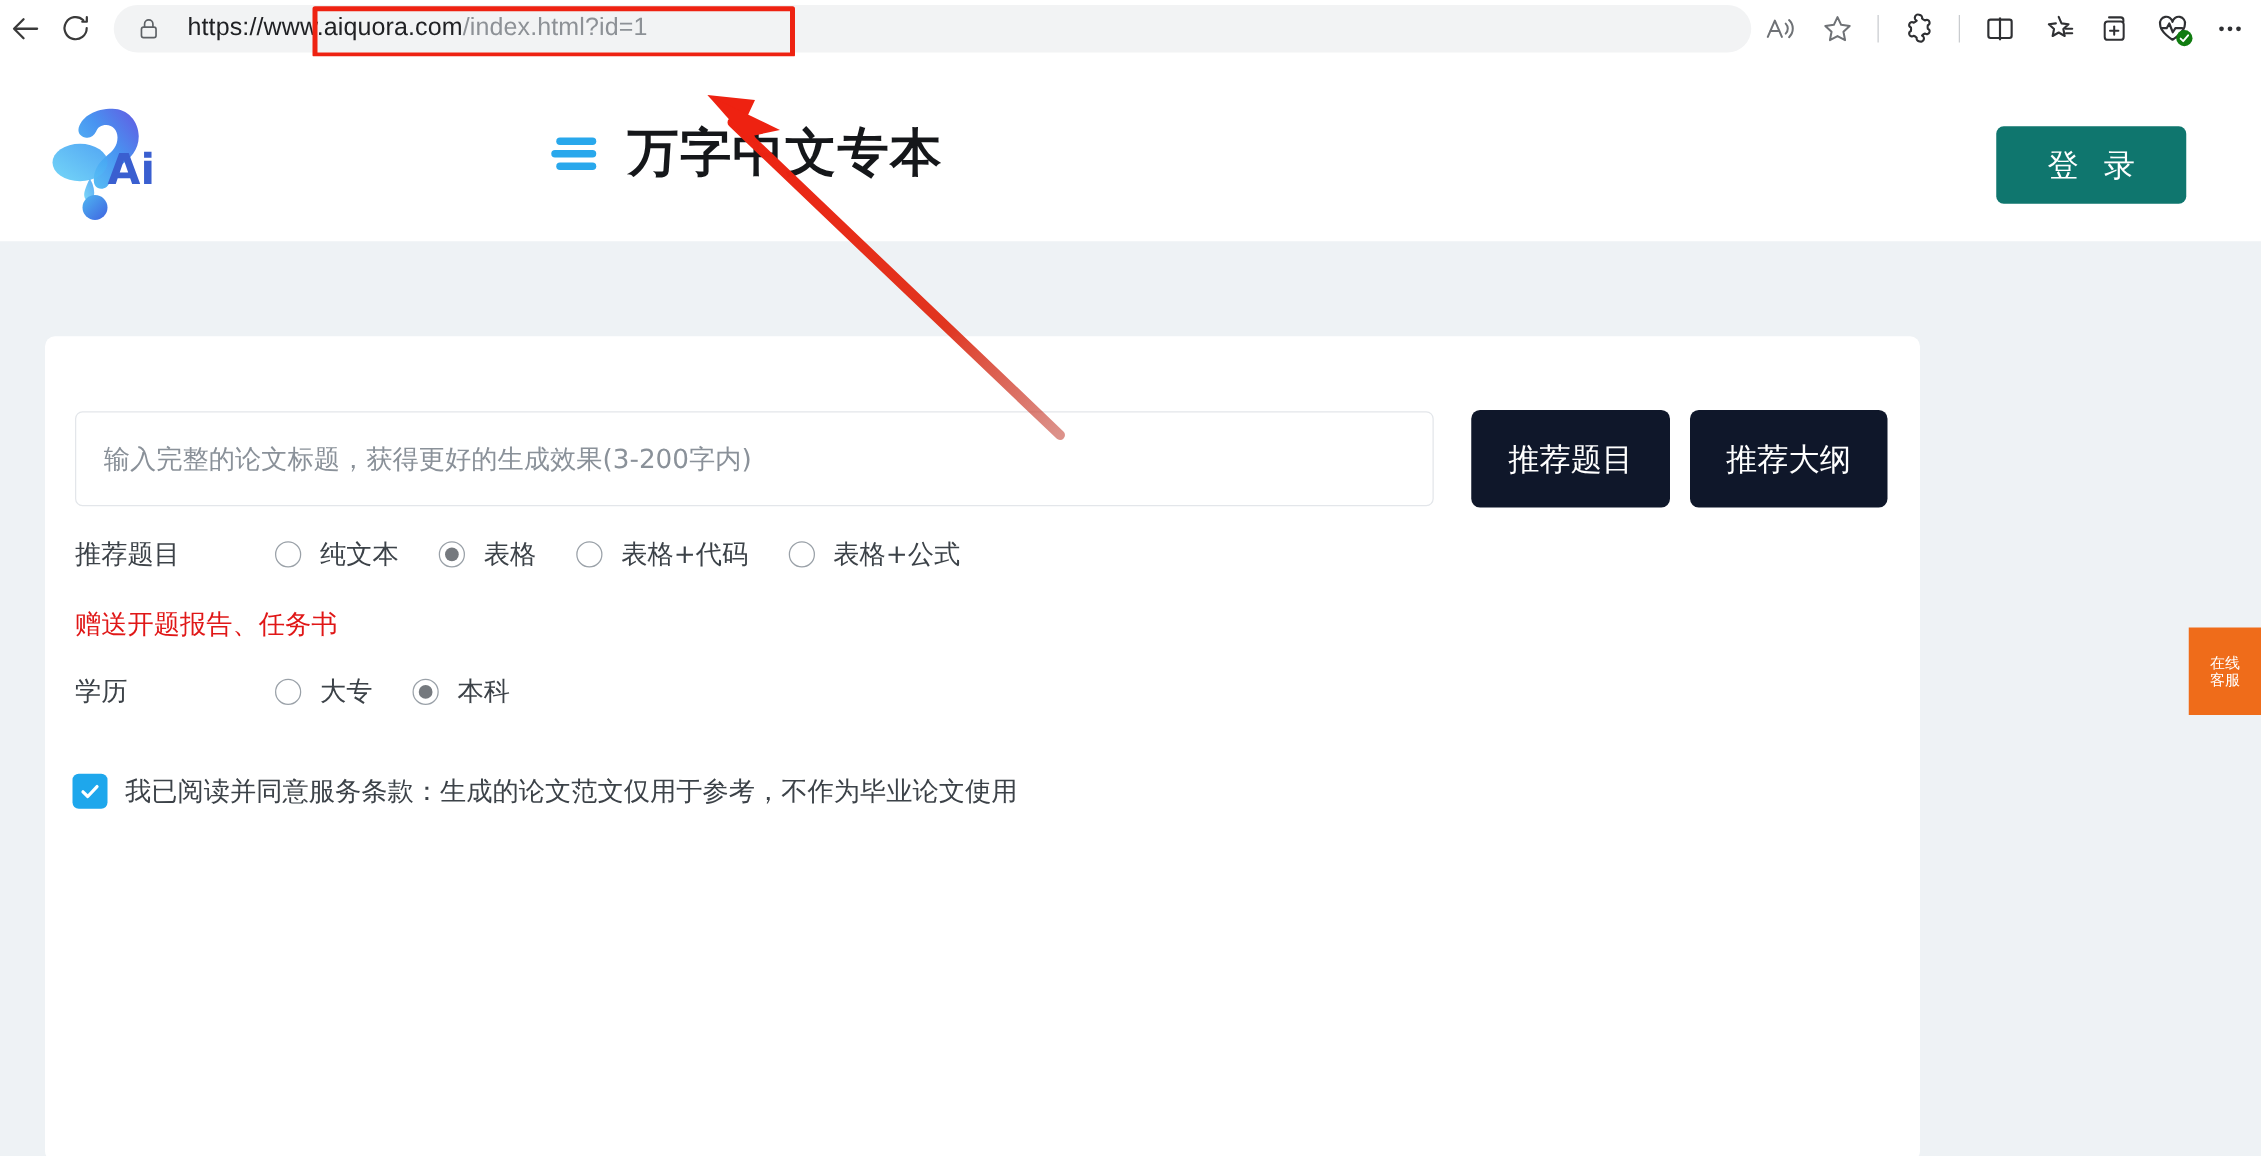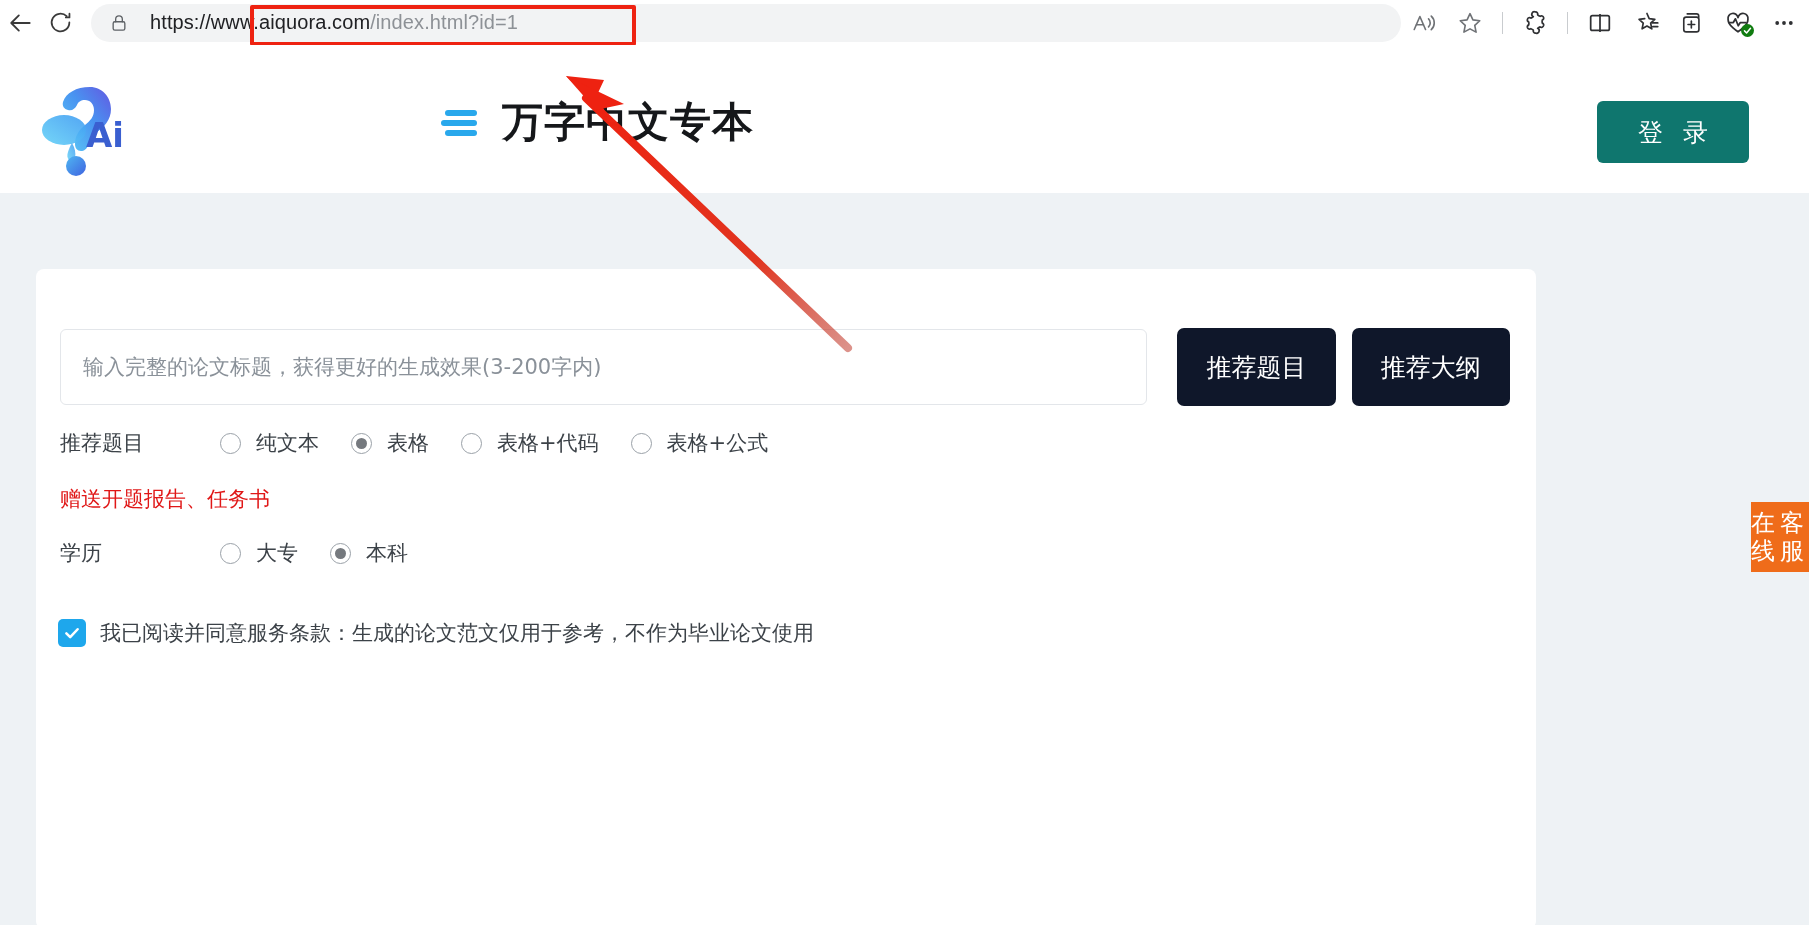--- a/index.html
+++ b/index.html
@@ -214,23 +214,23 @@
     margin-left: 14px;
     font-size: 21px; color: #3c4248;
     font-family: "DejaVu Sans", "Liberation Sans", sans-serif;
   }
 
   
   #support-tab {
     position: absolute; right: 0; top: 309px;
     width: 58px; height: 70px;
     background: #ef6c1a;
-    display: flex; flex-direction: row;
+    display: flex; flex-direction: column;
     align-items: center; justify-content: center;
-    color: #ffffff; font-size: 24px; line-height: 1.18;
+    color: #ffffff; font-size: 12px; line-height: 1.18;
     cursor: pointer;
     font-family: "DejaVu Sans", "Liberation Sans", sans-serif;
   }
 
   
   #arrow-overlay {
     position: absolute; left: 0; top: 0;
     width: 1809px; height: 925px;
     pointer-events: none;
   }

